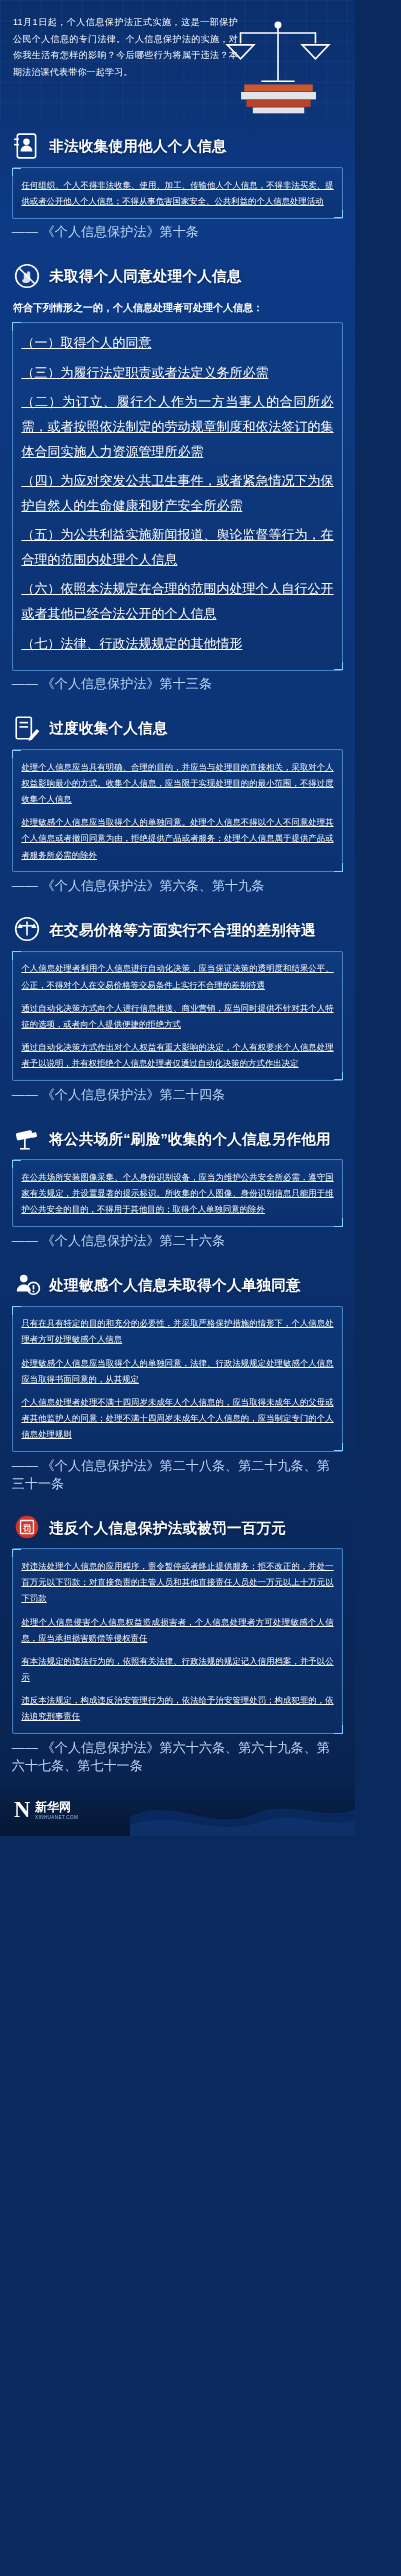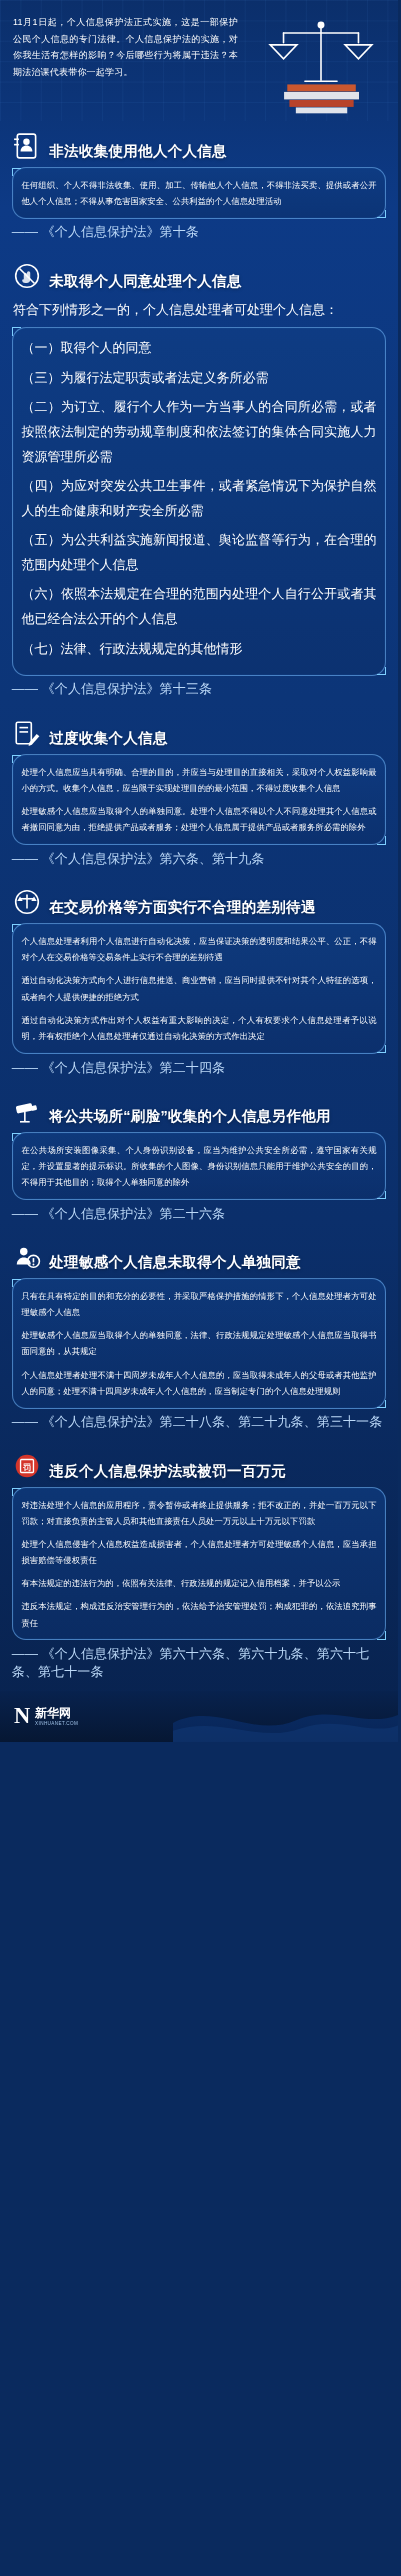--- a/index.html
+++ b/index.html
@@ -6,21 +6,21 @@
     margin: 0;
     padding: 0;
     background: #0a2a5e;
   }
   body {
     width: 402px;
     font-family: "Liberation Sans", "DejaVu Sans", sans-serif;
     color: #ffffff;
   }
   .page {
-    width: 398px;
+    width: 355px;
     position: relative;
     background: linear-gradient(180deg, #0b2f6b 0%, #0d3a86 12%, #0c3578 40%, #0b2f6b 70%, #08224e 100%);
     overflow: hidden;
   }
 
   
   .header {
     position: relative;
     padding: 14px 13px 16px 13px;
     background:
@@ -56,53 +56,54 @@
     flex: 1;
     position: relative;
     min-height: 91px;
   }
   .scale-art svg { position: absolute; right: -3.2px; top: 3.2px; }
 
   
   .section { position: relative; padding: 4.3px 11.8px 9.6px 11.8px; }
   .sec-head {
     display: flex;
-    align-items: flex-end;
+    align-items: center;
     gap: 7.5px;
     padding: 5.4px 0 6.4px 0;
   }
   .sec-ico {
     width: 30px; height: 30px;
     flex: none;
     display: flex; align-items: center; justify-content: center;
   }
   .sec-title {
     font-size: 14.5px;
     font-weight: bold;
     line-height: 1.3;
     color: #ffffff;
     padding-top: 2.1px;
     letter-spacing: 0.3px;
     text-shadow: 0 1.1px 3.2px rgba(0,0,0,.35);
   }
   .sec-sub {
-    font-size: 13px;
-    font-weight: normal;
+    font-size: 10px;
+    font-weight: bold;
     color: #ffffff;
     margin: 2.1px 1.1px 5.4px 1.1px;
     line-height: 1.7;
   }
 
   .card {
     position: relative;
     border: 0.5px solid rgba(120,190,255,0.55);
-    border-radius: 14px;
+    border-radius: 2px;
     background: linear-gradient(180deg, rgba(16,62,132,0.62) 0%, rgba(12,48,108,0.62) 100%);
     padding: 8.6px 8.6px 8.6px 8.6px;
     box-shadow: 0 0 0 0.5px rgba(40,110,200,0.18) inset;
+    text-decoration: underline;
   }
   .card::before, .card::after {
     content: "";
     position: absolute;
     width: 7.5px; height: 7.5px;
     border: 1.1px solid #7fd0ff;
   }
   .card::before { left: -0.5px; top: -0.5px; border-right: none; border-bottom: none; }
   .card::after { right: -0.5px; bottom: -0.5px; border-left: none; border-top: none; }
   .card p {

